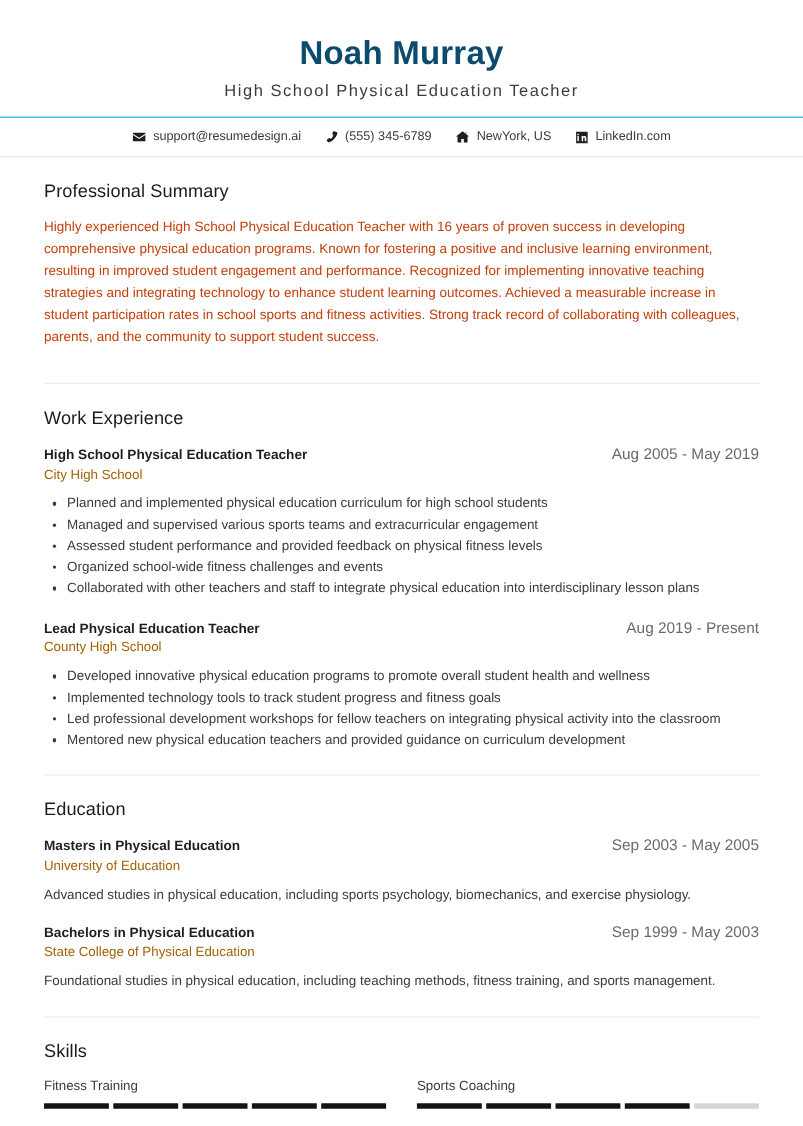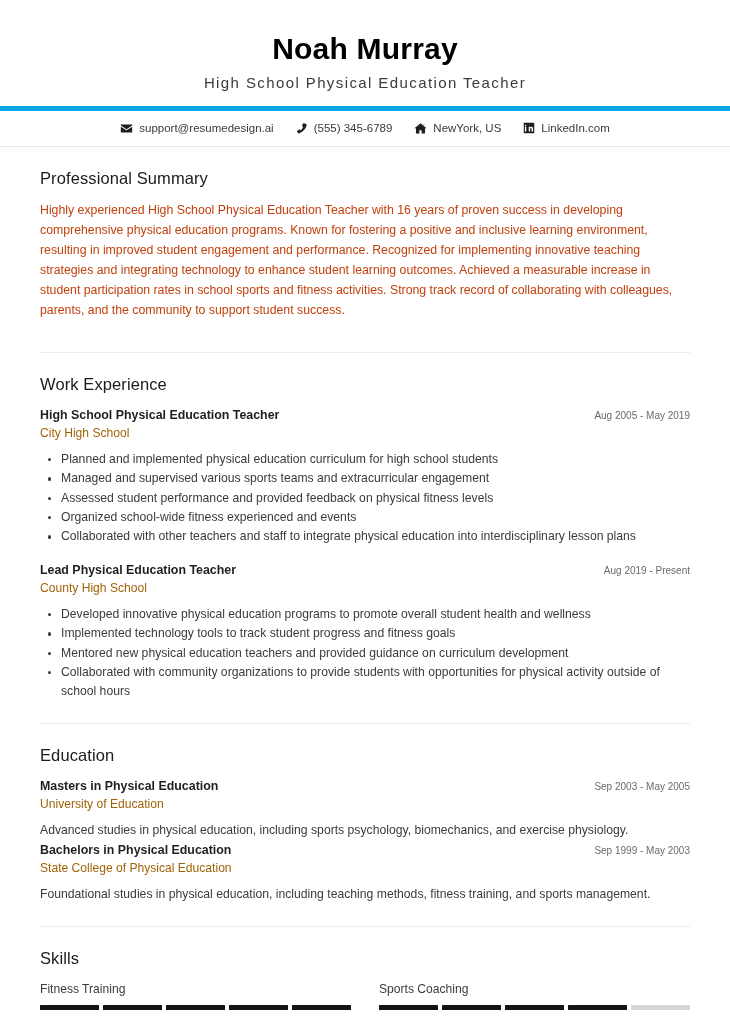--- a/index.html
+++ b/index.html
@@ -24,42 +24,42 @@
   }
 
   
   .header {
     padding: 30px 40px 14px 40px;
     text-align: center;
   }
   .full-name {
     font-size: 30px;
     font-weight: bold;
-    color: #000000;
+    color: #0c4a6e;
     letter-spacing: 0.2px;
     line-height: 1.25;
     margin: 0;
   }
   .job-title {
     font-size: 15px;
     font-weight: normal;
     color: #3b3b3b;
     letter-spacing: 1.4px;
     margin: 5px 0 0 0;
     line-height: 1.3;
   }
 
   
   .contact-bar {
-    border-top: 5px solid #0ea5e9;
+    border-top: 1px solid #0ea5e9;
     border-bottom: 1px solid #e8e8e8;
     padding: 11px 40px 11px 40px;
     display: flex;
     justify-content: center;
-    align-items: flex-start;
+    align-items: center;
     gap: 22px;
     flex-wrap: wrap;
   }
   .contact-item {
     display: flex;
     align-items: center;
     gap: 6px;
     font-size: 11.5px;
     color: #3a3a3a;
     white-space: nowrap;
@@ -100,21 +100,21 @@
     align-items: baseline;
     gap: 14px;
   }
   .entry-role {
     font-size: 12.4px;
     font-weight: bold;
     color: #1f1f1f;
     line-height: 1.35;
   }
   .entry-date {
-    font-size: 10px;
+    font-size: 14px;
     color: #6a6a6a;
     white-space: nowrap;
     line-height: 1.35;
   }
   .entry-org {
     font-size: 12.1px;
     color: #a16207;
     margin-top: 1px;
     line-height: 1.4;
   }
@@ -141,21 +141,21 @@
     background: #3b3b3b;
   }
   .entry-desc {
     font-size: 12.2px;
     line-height: 1.58;
     color: #3b3b3b;
     margin: 8px 0 0 0;
   }
   .work-section-body { padding-bottom: 22px; }
   .edu-section-body { padding-bottom: 22px; }
-  .edu-entry { margin-bottom: 2px; }
+  .edu-entry { margin-bottom: 14px; }
   .edu-entry:last-child { margin-bottom: 0; }
 
   
   .skills-grid {
     display: grid;
     grid-template-columns: 1fr 1fr;
     column-gap: 28px;
     row-gap: 0;
   }
   .skill {
@@ -245,36 +245,36 @@
       <div class="entry">
         <div class="entry-head">
           <div class="entry-role">High School Physical Education Teacher</div>
           <div class="entry-date">Aug 2005 - May 2019</div>
         </div>
         <div class="entry-org">City High School</div>
         <ul class="bullets">
           <li>Planned and implemented physical education curriculum for high school students</li>
           <li>Managed and supervised various sports teams and extracurricular engagement</li>
           <li>Assessed student performance and provided feedback on physical fitness levels</li>
-          <li>Organized school-wide fitness experienced and events</li>
+          <li>Organized school-wide fitness challenges and events</li>
           <li>Collaborated with other teachers and staff to integrate physical education into interdisciplinary lesson plans</li>
         </ul>
       </div>
 
       <div class="entry">
         <div class="entry-head">
           <div class="entry-role">Lead Physical Education Teacher</div>
           <div class="entry-date">Aug 2019 - Present</div>
         </div>
         <div class="entry-org">County High School</div>
         <ul class="bullets">
           <li>Developed innovative physical education programs to promote overall student health and wellness</li>
           <li>Implemented technology tools to track student progress and fitness goals</li>
+          <li>Led professional development workshops for fellow teachers on integrating physical activity into the classroom</li>
           <li>Mentored new physical education teachers and provided guidance on curriculum development</li>
-          <li>Collaborated with community organizations to provide students with opportunities for physical activity outside of school hours</li>
         </ul>
       </div>
 
     </div>
   </div>
 
   <div class="section-divider"></div>
 
   <div class="section">
     <div class="section-title">Education</div>

